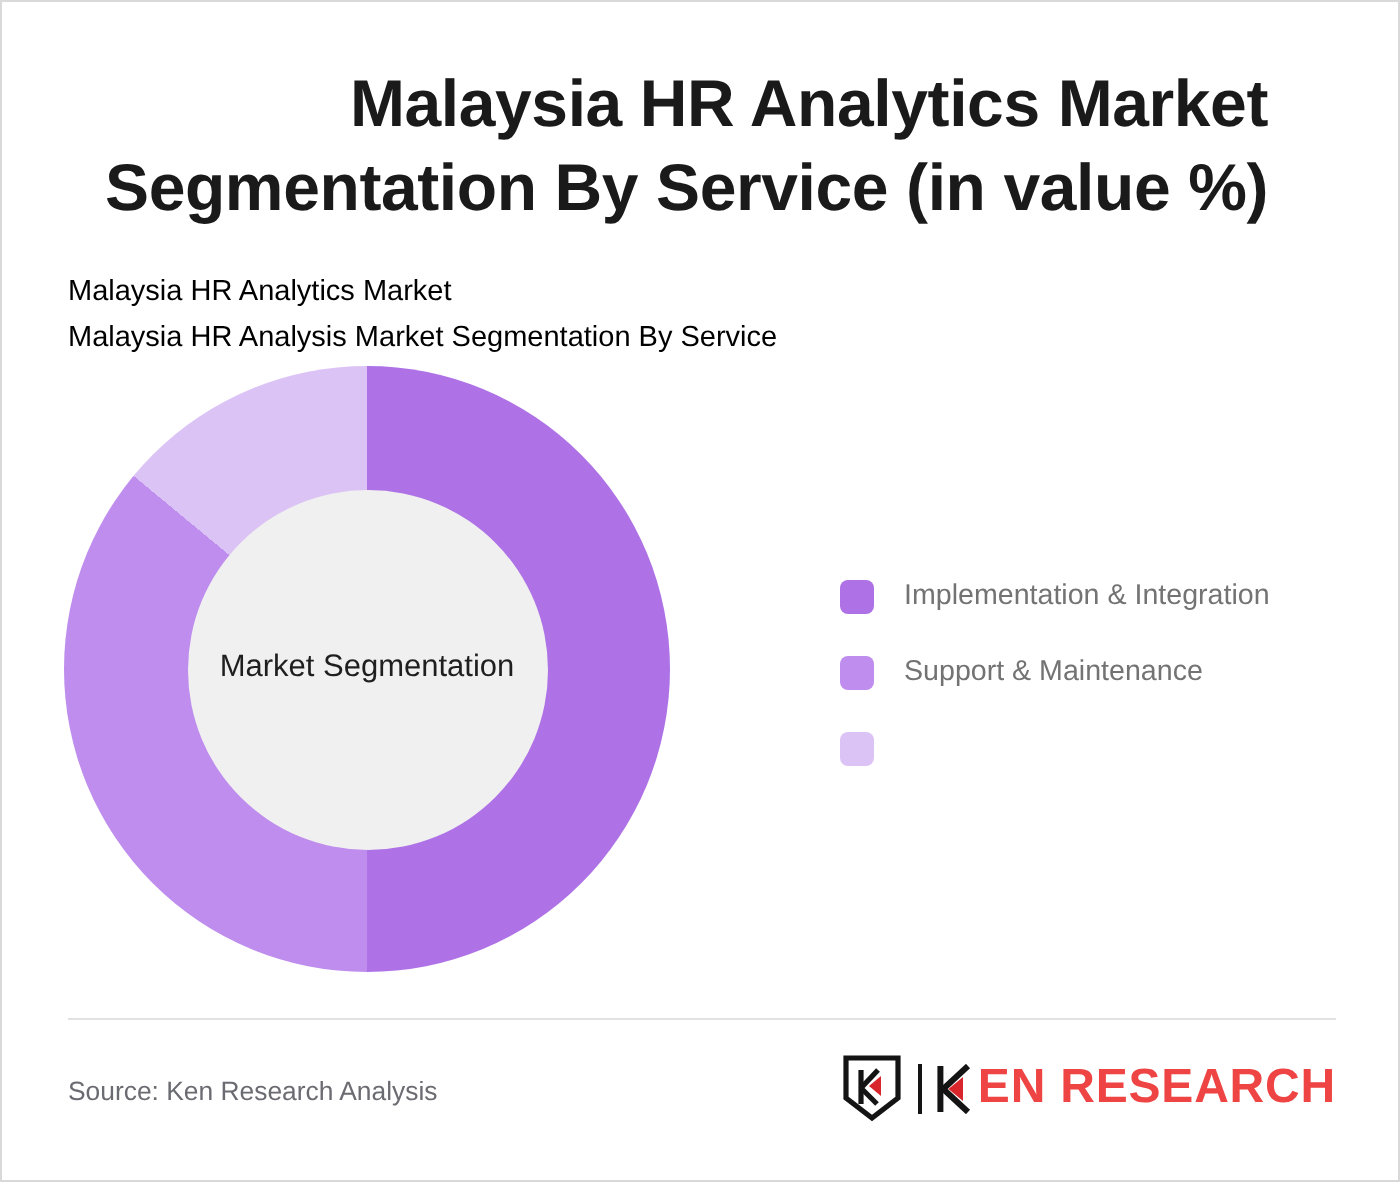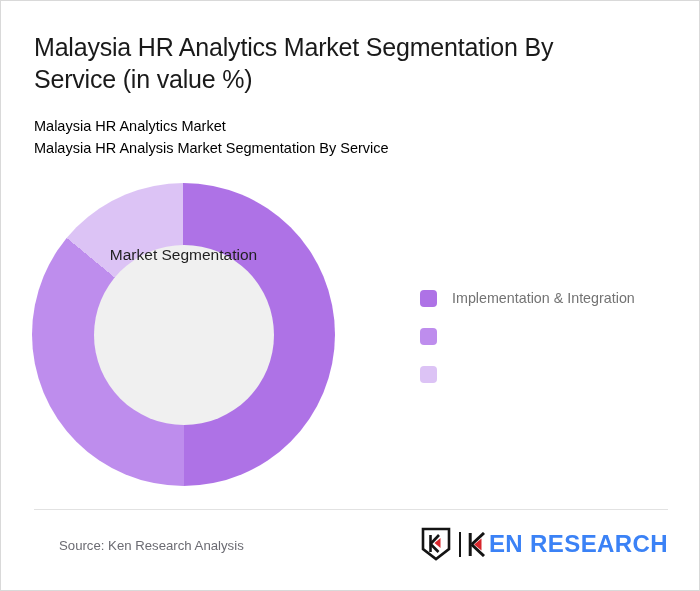--- a/index.html
+++ b/index.html
@@ -21,26 +21,27 @@
   }
 
   
   .header {
     position: absolute;
     left: 33px;
     top: 30px;
     width: 600px;
   }
   .chart-title {
-    font-size: 25px;
-    font-weight: normal;
+    font-size: 33px;
+    font-weight: bold;
     color: #1a1a1a;
     line-height: 1.28;
     letter-spacing: -0.2px;
     margin: 0;
+    text-align: right;
   }
   .subtitles {
     margin-top: 20px;
   }
   .subtitle {
     font-size: 14.5px;
     color: #000000;
     line-height: 1.52;
   }
 
@@ -68,20 +69,21 @@
     position: absolute;
     left: 50%;
     top: 50%;
     width: 180px;
     height: 180px;
     margin-left: -90px;
     margin-top: -90px;
     border-radius: 50%;
     background: #f0f0f0;
     display: flex;
+    align-items: center;
     justify-content: center;
   }
   .donut-center-label {
     font-size: 15.5px;
     color: #1f1f1f;
     text-align: center;
     line-height: 1.3;
     padding: 0 6px;
   }
 
@@ -117,21 +119,20 @@
     width: 634px;
     height: 1px;
     background: #e2e2e2;
   }
   .source-text {
     position: absolute;
     left: 33px;
     top: 537px;
     font-size: 13.2px;
     color: #6b6b72;
-    margin-left: 25px;
   }
   .brand {
     position: absolute;
     right: 31px;
     top: 524px;
     display: flex;
     align-items: center;
     height: 38px;
   }
   .brand-mark {
@@ -151,21 +152,21 @@
     align-items: center;
   }
   .brand-k {
     width: 20px;
     height: 25px;
     flex: 0 0 auto;
   }
   .brand-text {
     font-size: 24px;
     font-weight: bold;
-    color: #3b82f6;
+    color: #ef4444;
     letter-spacing: 0.4px;
     line-height: 1;
     margin-left: 1px;
   }
 </style>
 </head>
 <body>
 
 <div class="page">
 
@@ -186,20 +187,21 @@
       </div>
     </div>
 
     <div class="legend" id="legend">
         <div class="legend-item">
           <span class="legend-swatch" style="background: rgb(174, 114, 230);"></span>
           <span class="legend-label">Implementation &amp; Integration</span>
         </div>
         <div class="legend-item">
           <span class="legend-swatch" style="background: rgb(190, 141, 237);"></span>
+          <span class="legend-label">Support &amp; Maintenance</span>
         </div>
         <div class="legend-item">
           <span class="legend-swatch" style="background: rgb(220, 195, 245);"></span>
         </div>
       </div>
 
   </div>
 
   <div class="footer-rule"></div>
   <div class="source-text">Source: Ken Research Analysis</div>

